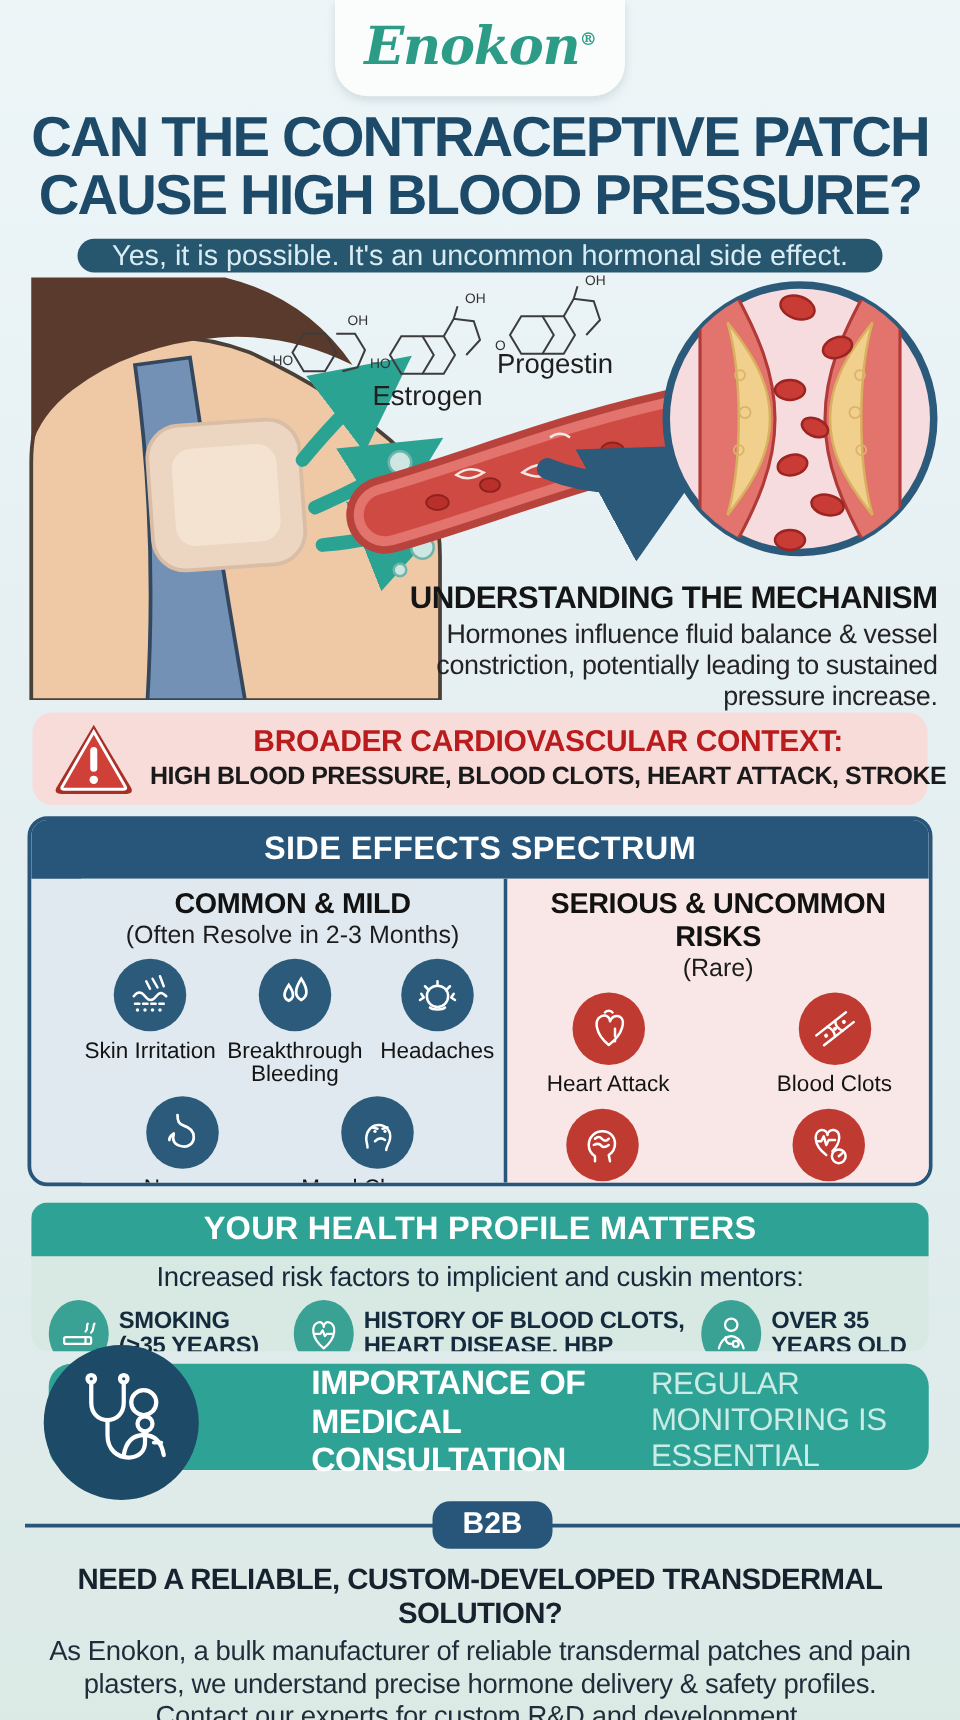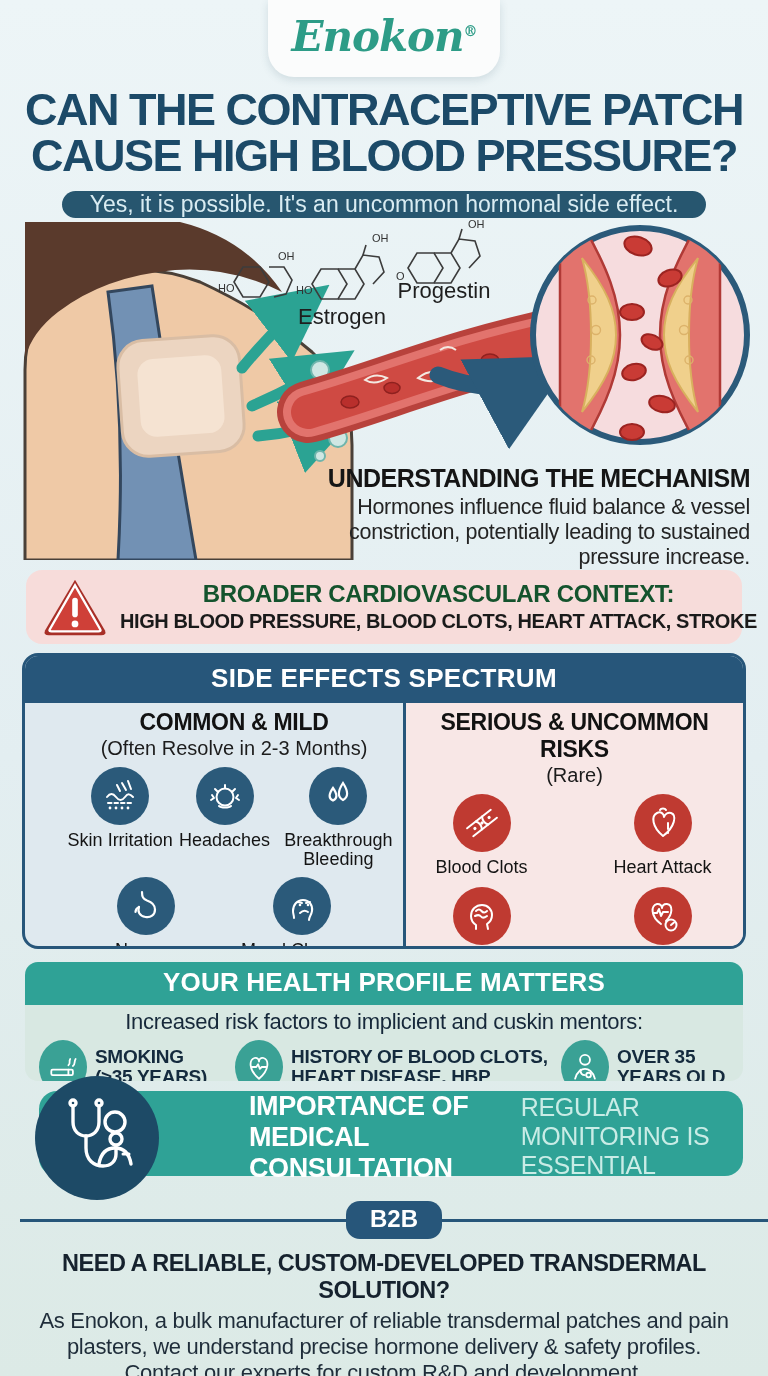--- a/index.html
+++ b/index.html
@@ -29,21 +29,21 @@
   .mechanism-block{
     position:absolute;right:18px;top:244px;width:455px;text-align:right;
   }
   .mechanism-title{font-size:25px;font-weight:bold;color:#151515;letter-spacing:-0.5px;}
   .mechanism-body{font-size:21.5px;color:#242424;line-height:1.18;margin-top:2px;letter-spacing:-0.3px;}
   .warning-banner{
     margin:10px 26px 0;background:#f7dcda;border-radius:16px;height:74px;
     display:flex;align-items:center;gap:12px;padding:0 16px;box-sizing:border-box;
   }
   .warning-text{flex:1;text-align:center;}
-  .warning-title{font-size:24px;font-weight:bold;color:#14532d;letter-spacing:-0.3px;}
+  .warning-title{font-size:24px;font-weight:bold;color:#b91c1c;letter-spacing:-0.3px;}
   .warning-body{font-size:20px;font-weight:bold;color:#1a1a1a;letter-spacing:-0.4px;margin-top:2px;white-space:nowrap;}
   .spectrum-panel{
     margin:9px 22px 0;border:3px solid #27567a;border-radius:16px;overflow:hidden;
     background:#dfe9ef;height:296px;box-sizing:border-box;
   }
   .spectrum-header{
     background:#27567a;color:#fff;font-weight:bold;font-size:26px;text-align:center;
     padding:7px 0 9px;letter-spacing:0.3px;
   }
   .spectrum-cols{display:flex;height:calc(100% - 45px);padding-left:40px;}
@@ -252,39 +252,39 @@
               <g fill="#fff" stroke="none">
                   <circle cx="10" cy="32" r="1.4"></circle>
                   <circle cx="16" cy="32" r="1.4"></circle>
                   <circle cx="22" cy="32" r="1.4"></circle>
                   <circle cx="28" cy="32" r="1.4"></circle>
                 </g>
             </svg>
           </span>
           <span class="label">Skin Irritation</span>
         </div>
+        <div class="effect-item" style="width:132px">
+          <span class="circle-icon navy">
+            <svg width="40" height="40" viewBox="0 0 40 40" stroke="#fff" stroke-width="2.2" fill="none" stroke-linecap="round">
+              <path d="M15 12c-4.5 6.5-4.5 10.5 0 12.5 4.5-2 4.5-6 0-12.5z"></path>
+              <path d="M25 7c-5.5 8.5-5.5 14 0 17 5.5-3 5.5-8.5 0-17z"></path>
+            </svg>
+          </span>
+          <span class="label">Breakthrough Bleeding</span>
+        </div>
         <div class="effect-item" style="width:108px">
           <span class="circle-icon navy">
             <svg width="40" height="40" viewBox="0 0 40 40" stroke="#fff" stroke-width="2" fill="none" stroke-linecap="round" stroke-linejoin="round">
               <circle cx="20" cy="21" r="8.5"></circle>
               <path d="M14 30c2 2 10 2 12 0"></path>
               <path d="M10 13l3 3M30 13l-3 3M20 9v3"></path>
               <path d="M6 24l3-2-2-3M34 24l-3-2 2-3"></path>
             </svg>
           </span>
           <span class="label">Headaches</span>
-        </div>
-        <div class="effect-item" style="width:132px">
-          <span class="circle-icon navy">
-            <svg width="40" height="40" viewBox="0 0 40 40" stroke="#fff" stroke-width="2.2" fill="none" stroke-linecap="round">
-              <path d="M15 12c-4.5 6.5-4.5 10.5 0 12.5 4.5-2 4.5-6 0-12.5z"></path>
-              <path d="M25 7c-5.5 8.5-5.5 14 0 17 5.5-3 5.5-8.5 0-17z"></path>
-            </svg>
-          </span>
-          <span class="label">Breakthrough Bleeding</span>
         </div>
       </div>
       <div class="icon-row" style="gap:26px">
         <div class="effect-item" style="width:110px">
           <span class="circle-icon navy">
             <svg width="40" height="40" viewBox="0 0 40 40" stroke="#fff" stroke-width="2.2" fill="none" stroke-linecap="round">
               <path d="M16 6c0 5 1 7 5 8.5 6 2 8 5 8 9 0 5.5-4.5 8.5-9.5 7.5C13 30 11.5 25.5 13 21"></path>
               <path d="M13 21c-2 1-3.5 2.5-3.5 5"></path>
             </svg>
           </span>
@@ -304,44 +304,44 @@
           </span>
           <span class="label">Mood Changes</span>
         </div>
       </div>
     </div>
 
     <div class="col-serious">
       <div class="col-title">SERIOUS &amp; UNCOMMON RISKS</div>
       <div class="col-sub">(Rare)</div>
       <div class="icon-row" style="gap:56px">
+        <div class="effect-item" style="width:130px">
+          <span class="circle-icon red">
+            <svg width="40" height="40" viewBox="0 0 40 40" stroke="#fff" stroke-width="2" fill="none" stroke-linecap="round" stroke-linejoin="round">
+              <path d="M20 33C9 24 8 13 14 10c4-2 7 1 7 4 1-3 4-5 7-4 6 2 4 14-8 23z"></path>
+              <path d="M17 7c1-2 5-2 6 0M25 20v6M25 29v1"></path>
+            </svg>
+          </span>
+          <span class="label">Heart Attack</span>
+        </div>
         <div class="effect-item" style="width:120px">
           <span class="circle-icon red">
             <svg width="40" height="40" viewBox="0 0 40 40" stroke="#fff" stroke-width="2" fill="none" stroke-linecap="round">
               <g transform="rotate(-38 20 20)">
                 <path d="M5 15h30M5 25h30"></path>
                 <path d="M16 15c2 3 2 7 0 10M24 15c-2 3-2 7 0 10"></path>
                 <g fill="#fff" stroke="none">
                     <circle cx="11" cy="20" r="1.6"></circle>
                     <circle cx="20" cy="20" r="1.6"></circle>
                     <circle cx="29" cy="20" r="1.6"></circle>
                   </g>
               </g>
             </svg>
           </span>
           <span class="label">Blood Clots</span>
-        </div>
-        <div class="effect-item" style="width:130px">
-          <span class="circle-icon red">
-            <svg width="40" height="40" viewBox="0 0 40 40" stroke="#fff" stroke-width="2" fill="none" stroke-linecap="round" stroke-linejoin="round">
-              <path d="M20 33C9 24 8 13 14 10c4-2 7 1 7 4 1-3 4-5 7-4 6 2 4 14-8 23z"></path>
-              <path d="M17 7c1-2 5-2 6 0M25 20v6M25 29v1"></path>
-            </svg>
-          </span>
-          <span class="label">Heart Attack</span>
         </div>
       </div>
       <div class="icon-row" style="gap:56px;margin-top:10px">
         <div class="effect-item" style="width:120px">
           <span class="circle-icon red">
             <svg width="40" height="40" viewBox="0 0 40 40" stroke="#fff" stroke-width="2" fill="none" stroke-linecap="round" stroke-linejoin="round">
               <path d="M14 33v-4c-3-2-5-5-5-9 0-6.5 5-11 11-11s10 4.5 10 10c0 4-2 7-5 9l1 5"></path>
               <path d="M14 15q3-3 5.5 0t5.5 0"></path>
               <path d="M13 20q4-2 6 .5t6-.5"></path>
             </svg>

